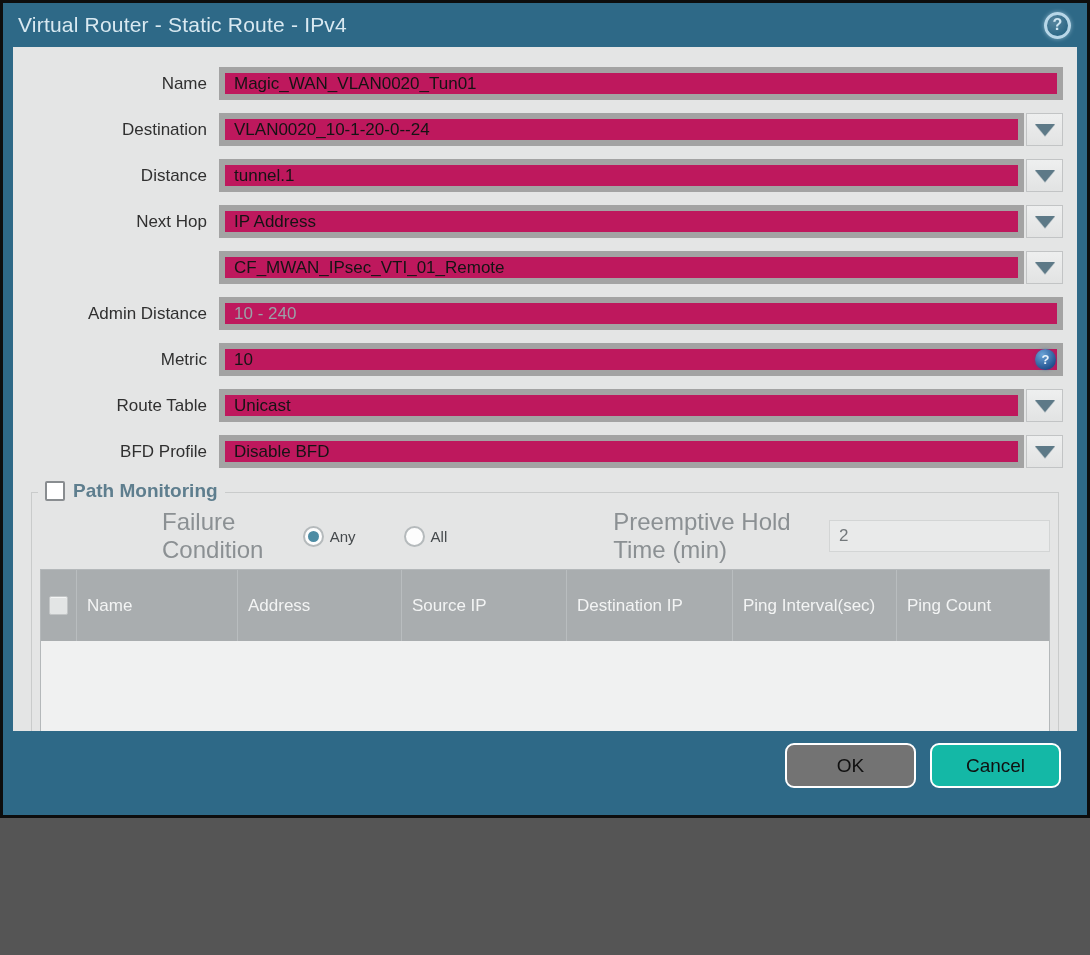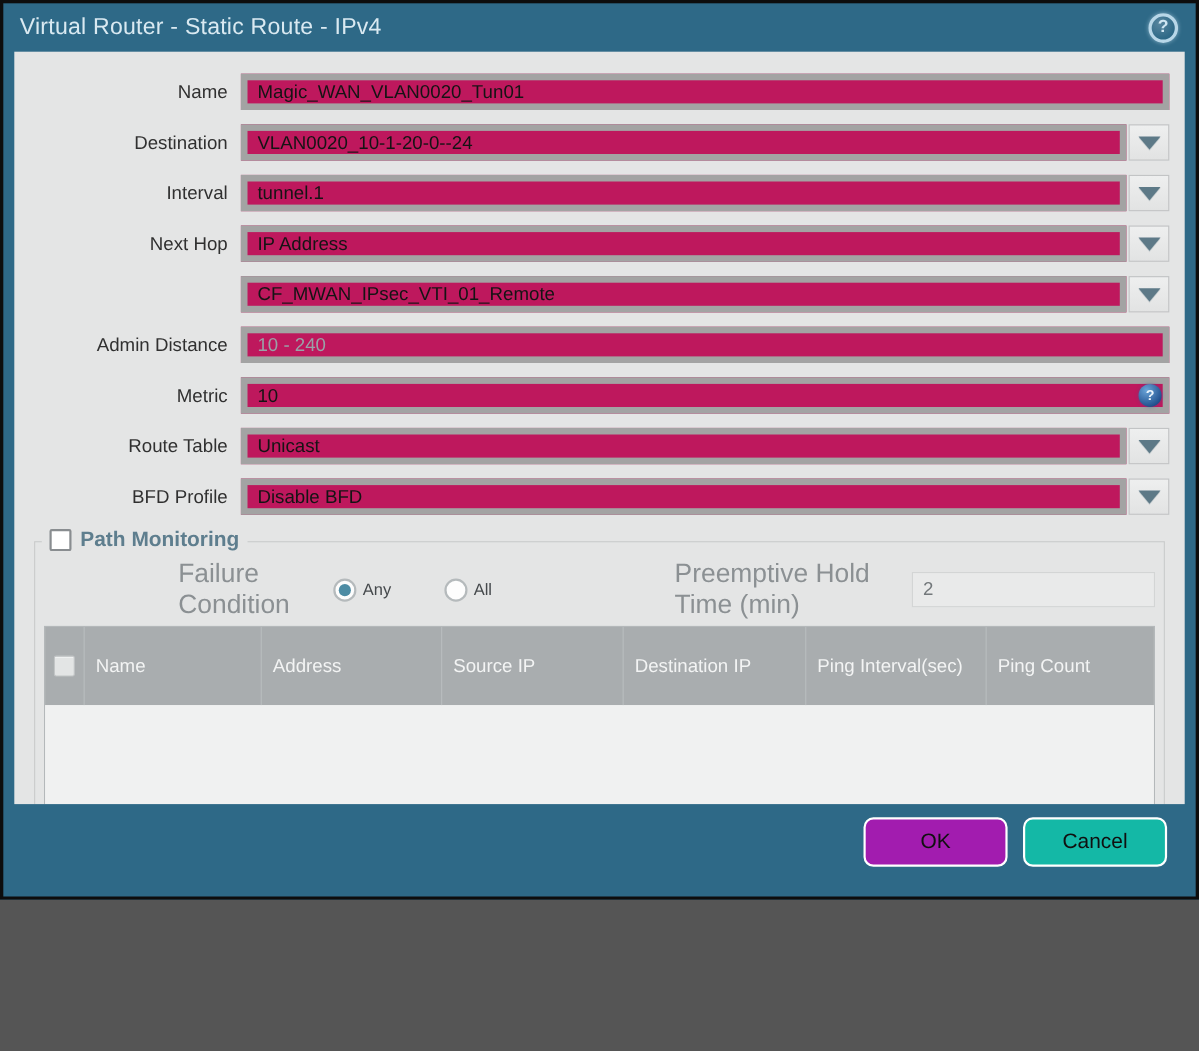--- a/index.html
+++ b/index.html
@@ -167,21 +167,21 @@
   .button-bar {
     flex: 0 0 84px;
     display: flex; justify-content: flex-end; align-items: flex-start;
     gap: 14px; padding: 12px 26px 0 0;
   }
   .btn {
     height: 45px; border-radius: 9px; border: 2px solid #ffffff;
     font-family: "Liberation Sans", sans-serif;
     font-size: 19px; color: #101010; cursor: pointer;
   }
-  .btn-ok { width: 131px; background: #a21caf; }
+  .btn-ok { width: 131px; background: #737373; }
   .btn-cancel { width: 131px; background: #14b8a6; }
 </style>
 </head>
 <body>
 
 <div class="window">
 
   <div class="titlebar">
     <span class="title">Virtual Router - Static Route - IPv4</span>
     <span class="help-circle">?</span>
@@ -200,21 +200,21 @@
       <span class="form-label">Destination</span>
       <div class="field-wrap">
         <input class="txt-input" type="text" value="VLAN0020_10-1-20-0--24" style="">
         <span class="dd-btn">
             <span class="dd-tri"></span>
           </span>
       </div>
     </div>
 
     <div class="form-row">
-      <span class="form-label">Interval</span>
+      <span class="form-label">Distance</span>
       <div class="field-wrap">
         <input class="txt-input" type="text" value="tunnel.1" style="">
         <span class="dd-btn">
             <span class="dd-tri"></span>
           </span>
       </div>
     </div>
 
     <div class="form-row">
       <span class="form-label">Next Hop</span>

